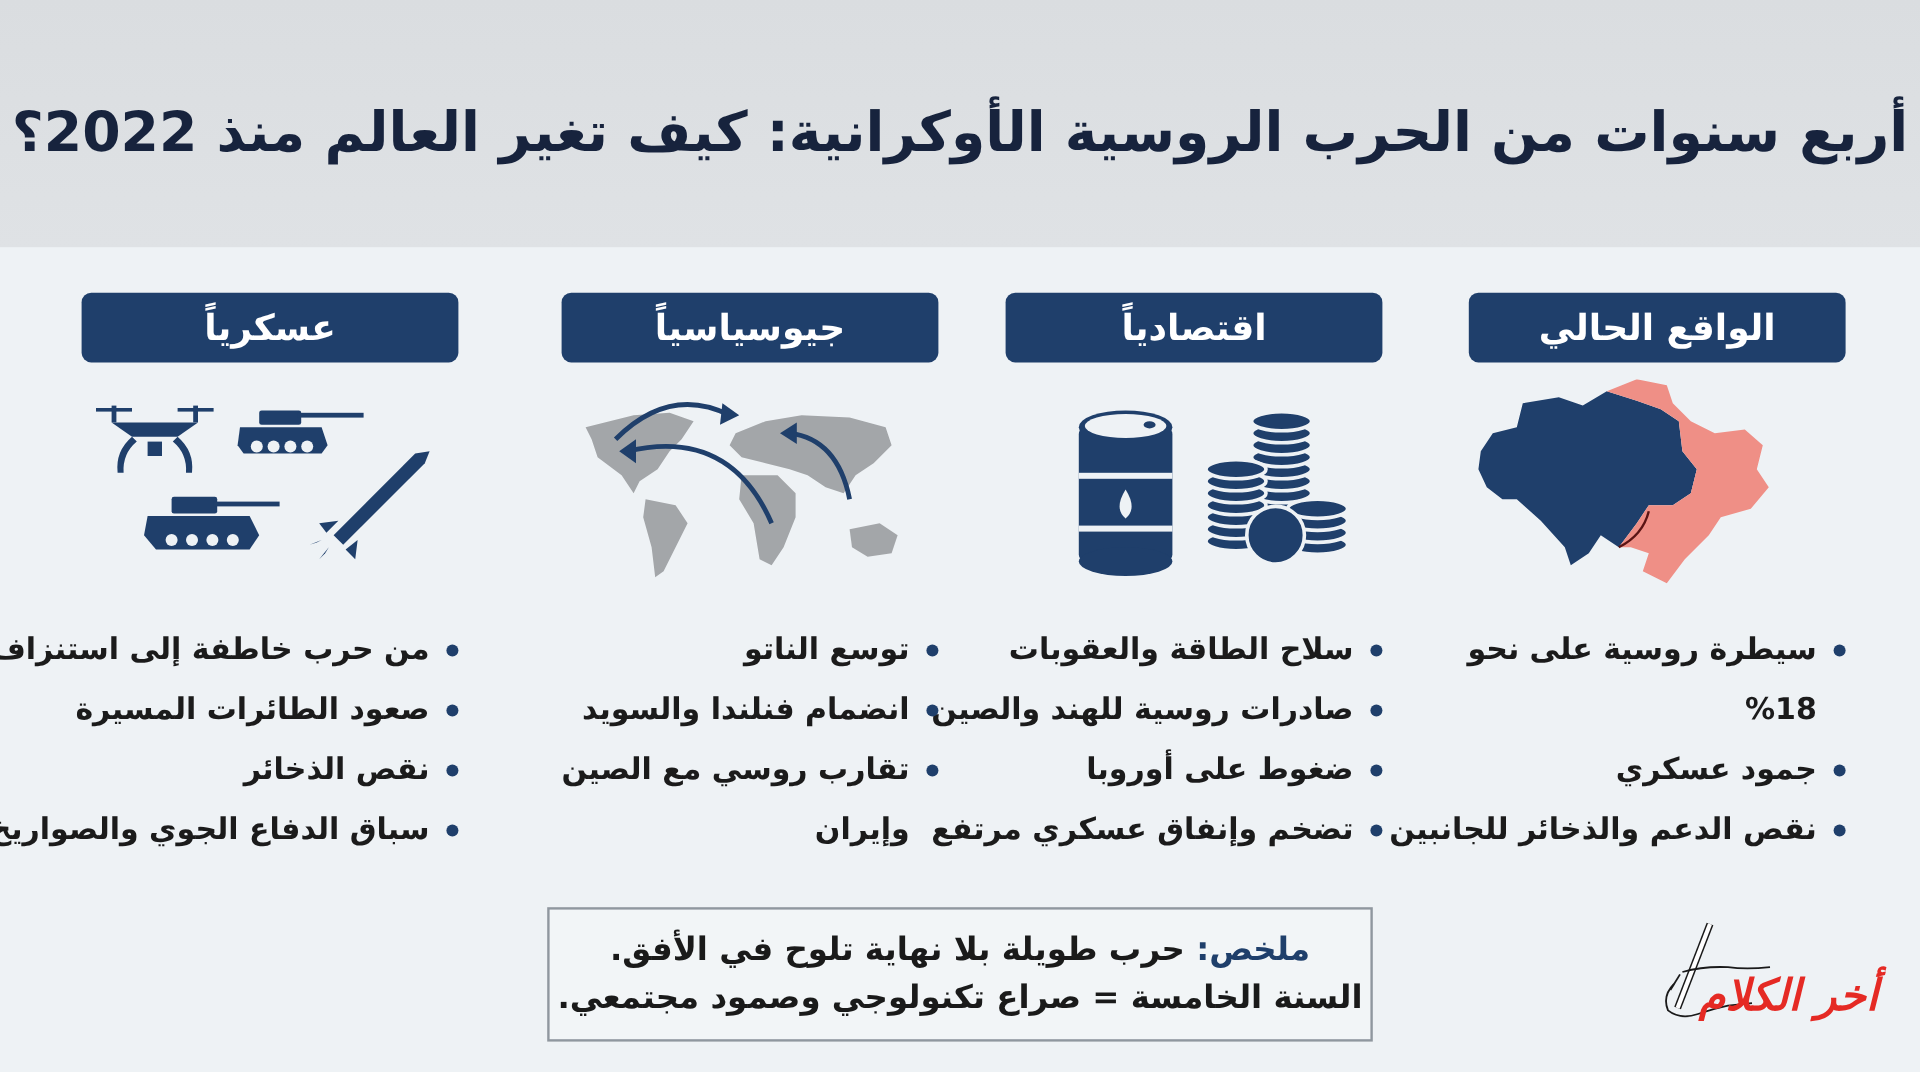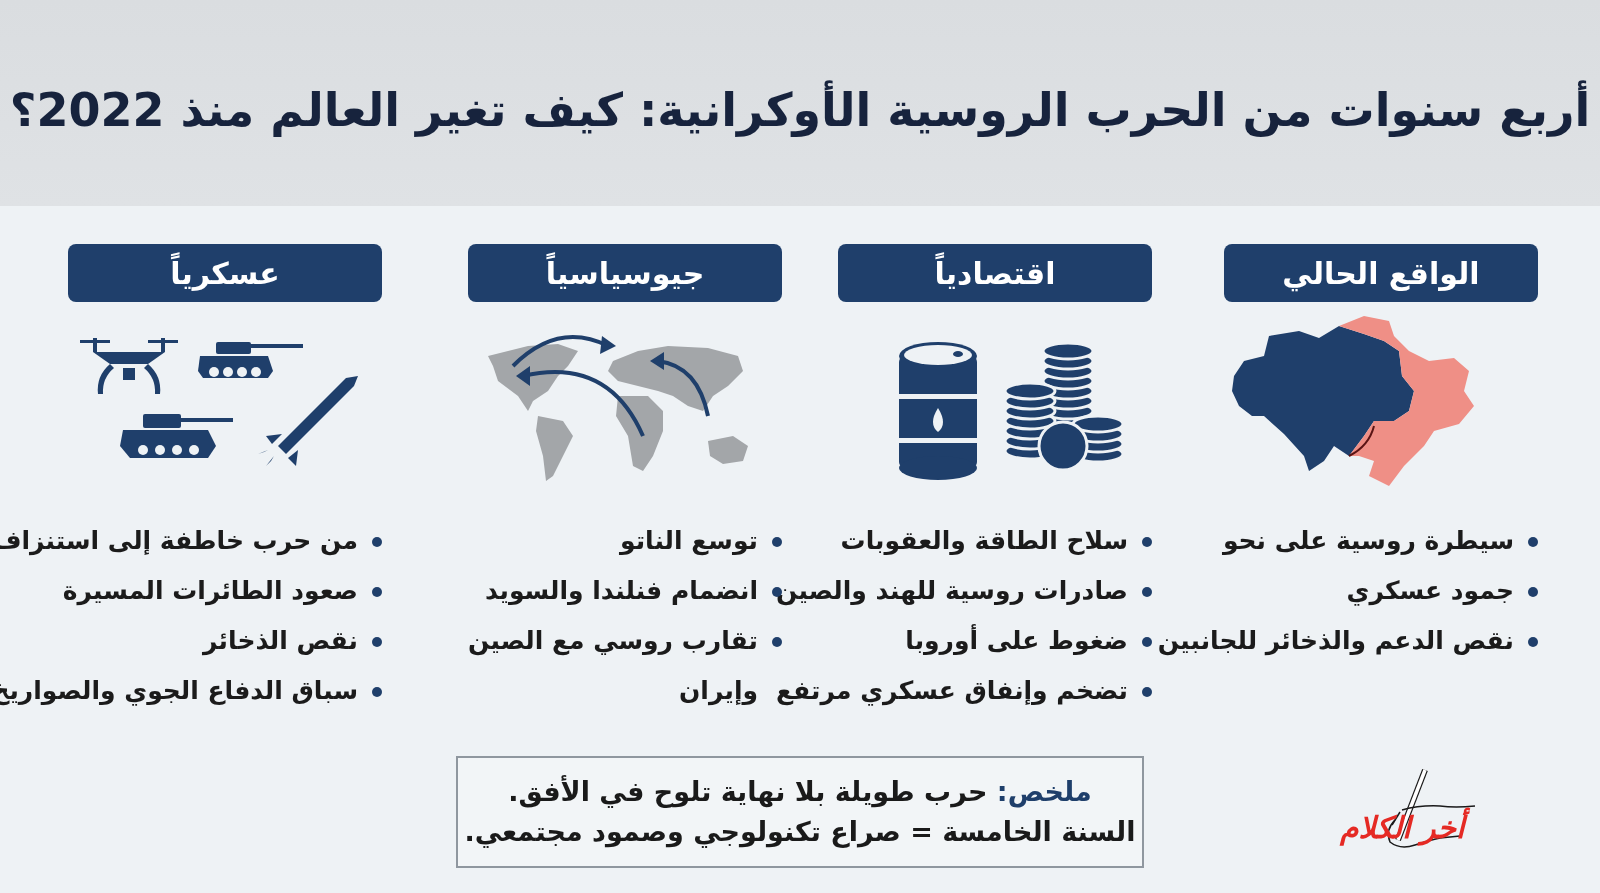--- a/index.html
+++ b/index.html
@@ -48,42 +48,43 @@
     border: 2px solid #8f979f; background: #f2f5f7;
     direction: rtl; text-align: center; font-size: 27px; font-weight: bold;
     line-height: 40px; padding-top: 14px;
   }
   .summary .label { color: #1f3f6b; }
   .logo {
     position: absolute; left: 1330px; top: 750px; width: 250px; height: 120px;
   }
   .logo-text {
     position: absolute; left: 10px; top: 60px; width: 225px;
-    color: #e52a24; font-weight: bold; font-size: 30px; direction: rtl;
-    text-align: left; letter-spacing: -1px; font-style: italic;
+    color: #e52a24; font-weight: bold; font-size: 36px; direction: rtl;
+    text-align: right; letter-spacing: -1px; font-style: italic;
   }
 </style>
 </head>
 <body>
 
 <div class="header">
   <h1>أربع سنوات من الحرب الروسية الأوكرانية: كيف تغير العالم منذ 2022؟</h1>
 </div>
 
 <div class="col" style="left:1224px;">
   <div class="col-badge">الواقع الحالي</div>
   <div class="icon-area">
     <svg width="314" height="180" viewBox="0 0 314 180">
       <path d="M10,60 L20,45 L40,40 L45,20 L75,15 L95,22 L115,10 L140,18 L160,25 L175,35 L178,60 L190,75 L185,95 L170,105 L150,105 L140,120 L125,140 L110,130 L100,145 L85,155 L80,140 L60,118 L40,100 L28,100 L15,90 L8,75 Z" fill="#1f3f6b"></path>
       <path d="M115,10 L140,0 L165,5 L170,20 L185,35 L205,45 L230,42 L245,55 L240,75 L250,90 L235,108 L210,115 L200,130 L180,150 L165,170 L145,160 L150,145 L135,140 L125,140 L140,120 L150,105 L170,105 L185,95 L190,75 L178,60 L175,35 L160,25 L140,18 Z" fill="#ef8f86"></path>
       <path d="M125,140 Q145,130 150,110" stroke="#5a1414" stroke-width="2" fill="none"></path>
     </svg>
   </div>
   <ul class="bullets" style="right:0;">
     <li>سيطرة روسية على نحو</li>
+    <li class="cont" style="padding-right:24px;">%18</li>
     <li>جمود عسكري</li>
     <li>نقص الدعم والذخائر للجانبين</li>
   </ul>
 </div>
 
 <div class="col" style="left:838px;">
   <div class="col-badge">اقتصادياً</div>
   <div class="icon-area">
     <svg width="314" height="180" viewBox="0 0 314 180">
 

